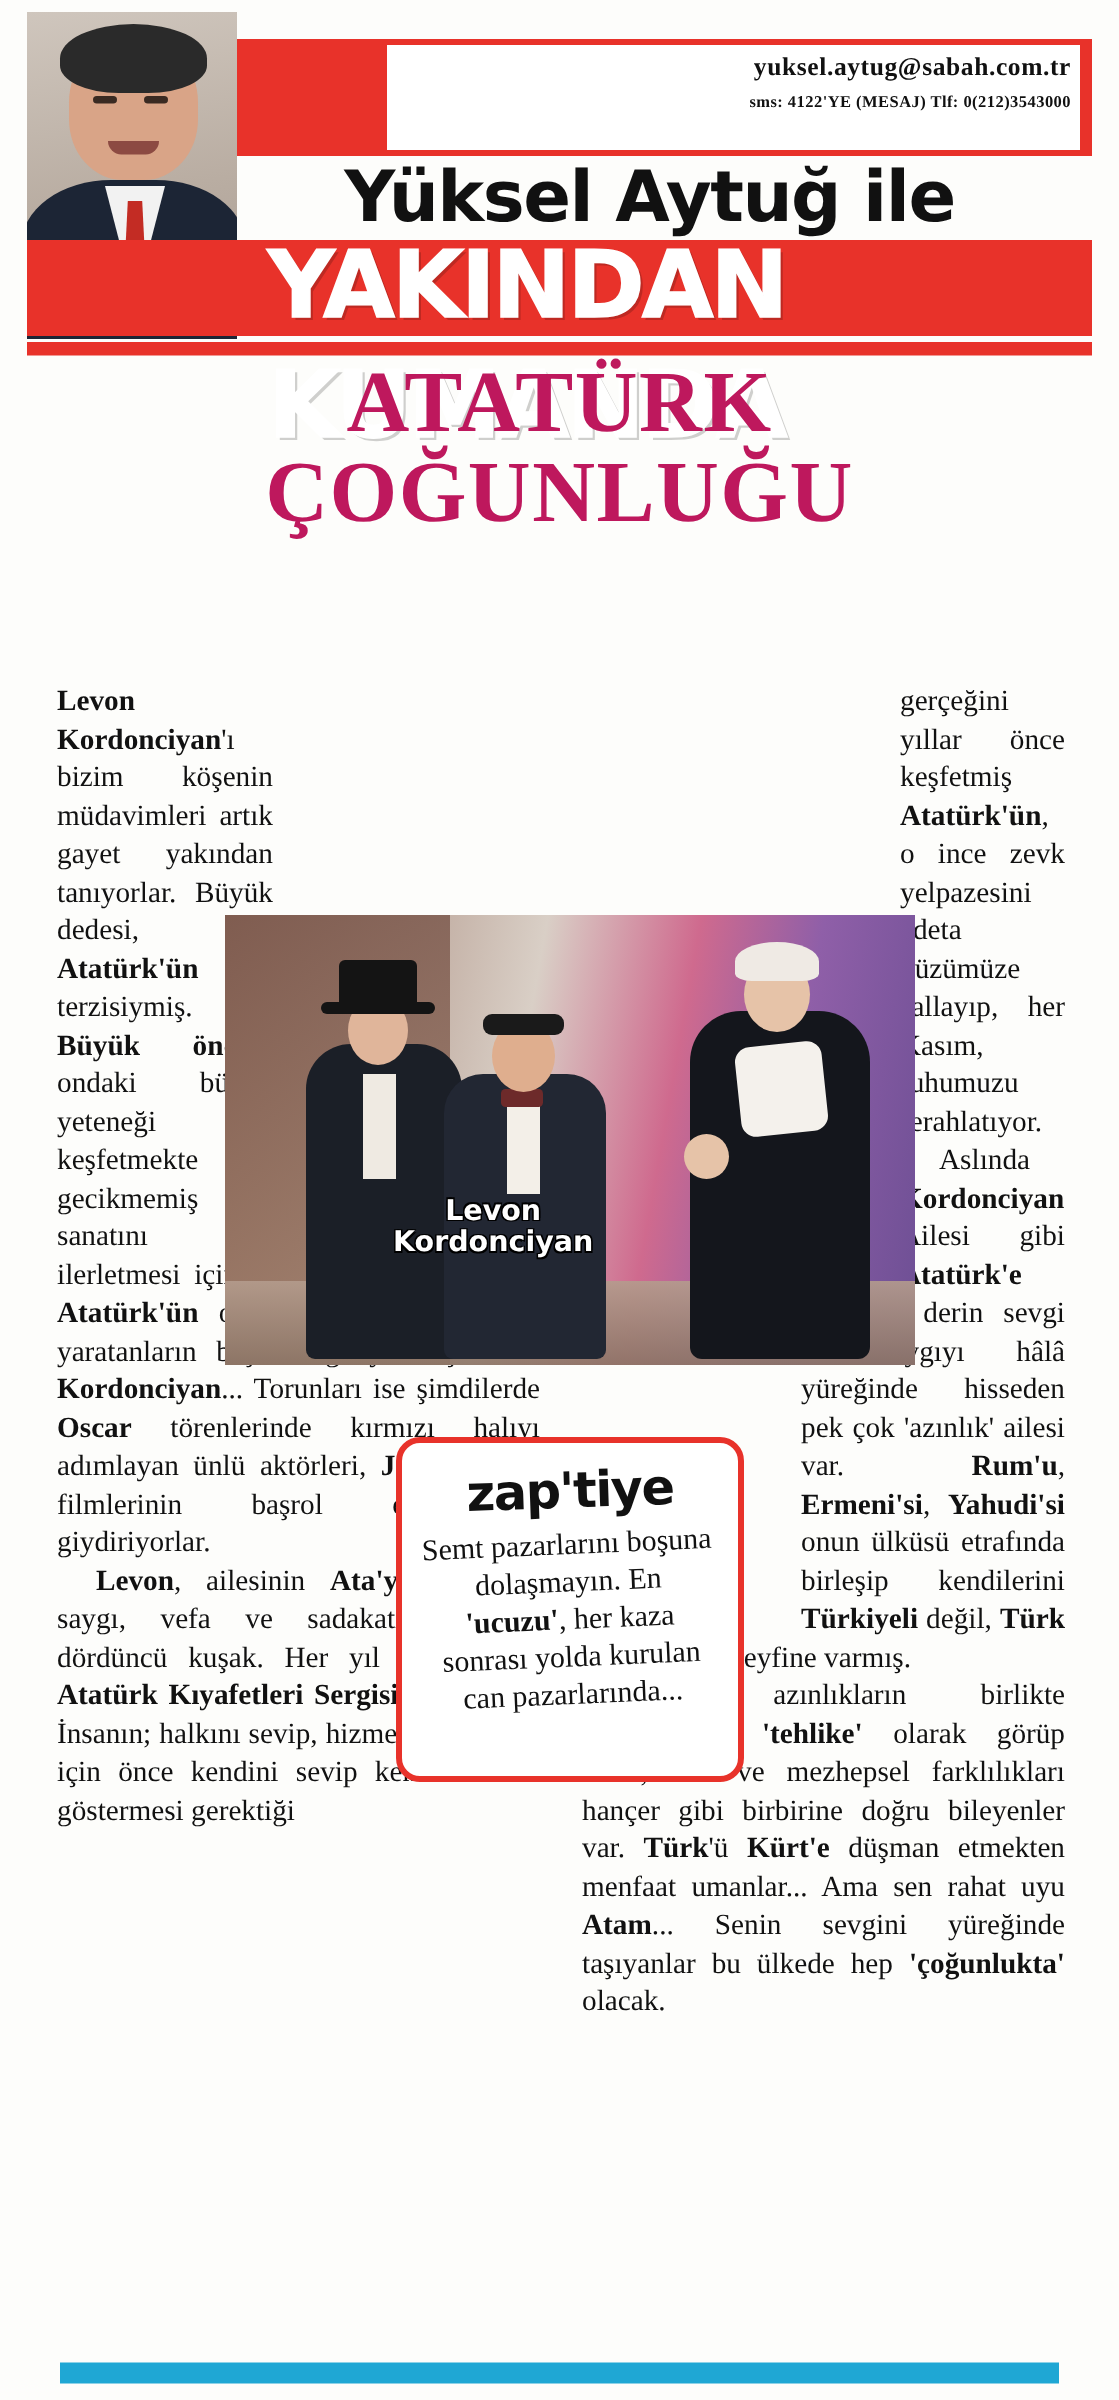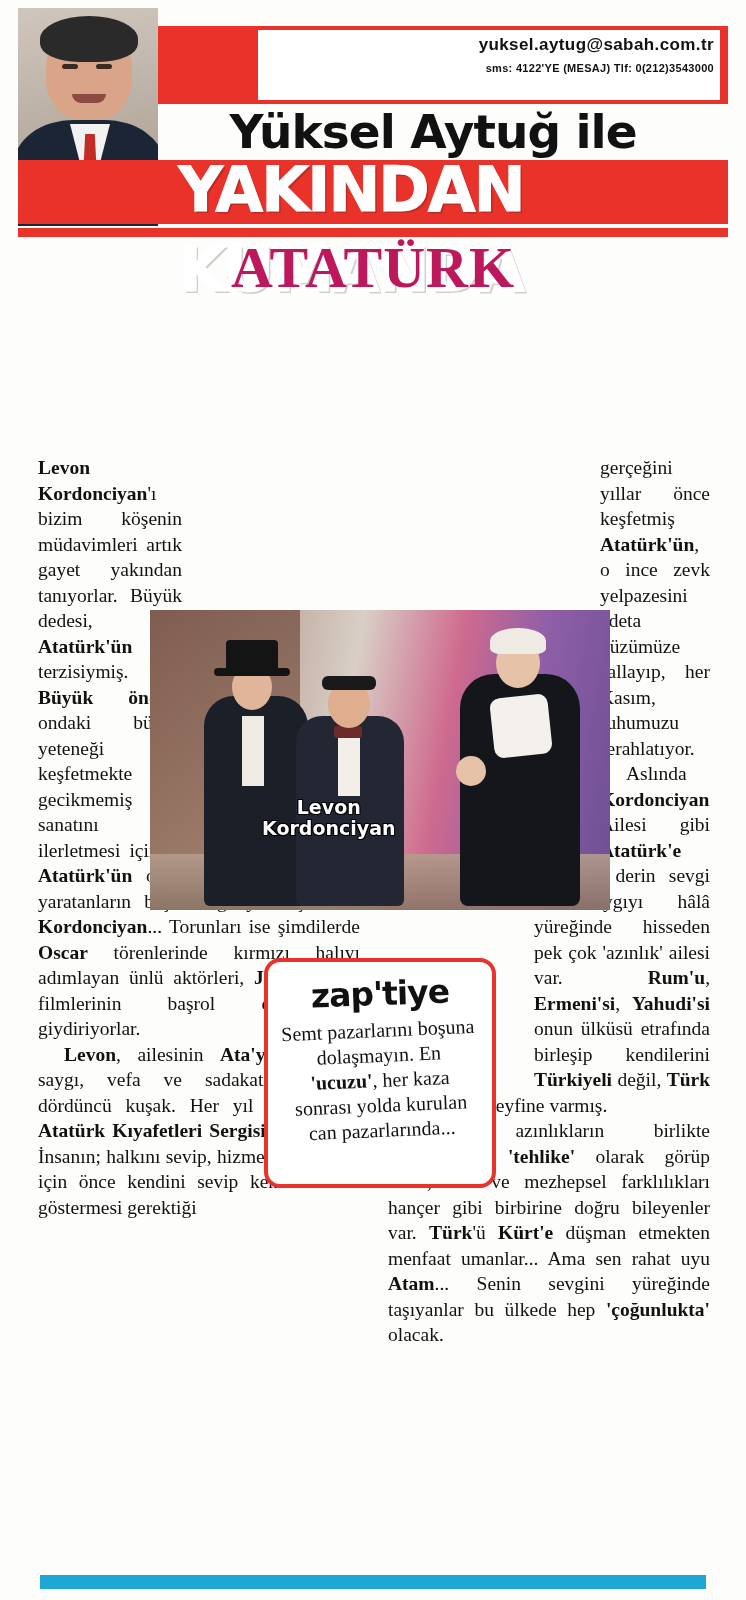--- a/index.html
+++ b/index.html
@@ -19,21 +19,21 @@
     position:absolute;left:18px;top:26px;width:710px;height:78px;
     background:#e8322a;
   }
   .white-inner{
     position:absolute;left:258px;top:30px;width:462px;height:70px;
     background:#ffffff;
   }
   .contact{
     position:absolute;left:262px;top:34px;width:452px;
     text-align:right;
-    font-family:Liberation Sans, sans-serif;
+    font-family:Liberation Serif, serif;
     color:#111;
   }
   .contact .l1{font-size:17px;letter-spacing:0.4px;line-height:22px;font-weight:600;}
   .contact .l2{font-size:11px;letter-spacing:0.3px;line-height:24px;font-weight:700;}
 
   .photo{
     position:absolute;left:18px;top:8px;width:140px;height:218px;
     background:#d9d2cb;
     overflow:hidden;
     border:0;
@@ -203,20 +203,21 @@
     </div>
 
     <div class="title1">Yüksel Aytuğ ile</div>
     <div class="title2wrap"></div>
     <div class="title2">YAKINDAN KUMANDA</div>
     <div class="red-rule"></div>
   </div>
 
   <div class="headline">
     <span>ATATÜRK</span>
+    <span class="l2">ÇOĞUNLUĞU</span>
   </div>
 
   <div class="body">
 
     <div class="col colL">
       <div style="float:right;width:178px;height:296px;margin-top:66px;"></div>
       <div style="float:right;width:0;height:0;"></div>
       <p><b><b>Levon</b> <b>Kordonciyan</b></b>'ı bizim köşenin müdavimleri artık gayet yakından tanıyorlar. Büyük dedesi, <b><b>Atatürk'ün</b></b> terzisiymiş. <b>Büyük önder</b>, ondaki büyük yeteneği keşfetmekte gecikmemiş ve sanatını ilerletmesi için onu <b>Paris'e</b> göndermiş. <b><b>Atatürk'ün</b></b> o dillere destan şıklığını yaratanların başında geliyormuş <b>Dede <b>Kordonciyan</b></b>... Torunları ise şimdilerde <b>Oscar</b> törenlerinde kırmızı halıyı adımlayan ünlü aktörleri, <b>James Bond</b> filmlerinin başrol oyuncularını giydiriyorlar.</p>
       <p class="ind"><b>Levon</b>, ailesinin <b>Ata'ya</b> duyduğu saygı, vefa ve sadakati sürdüren dördüncü kuşak. Her yıl bu vakitler <b>Atatürk Kıyafetleri Sergisi</b> düzenliyor. İnsanın; halkını sevip, hizmet edebilmesi için önce kendini sevip kendine özen göstermesi gerektiği</p>
     </div>

